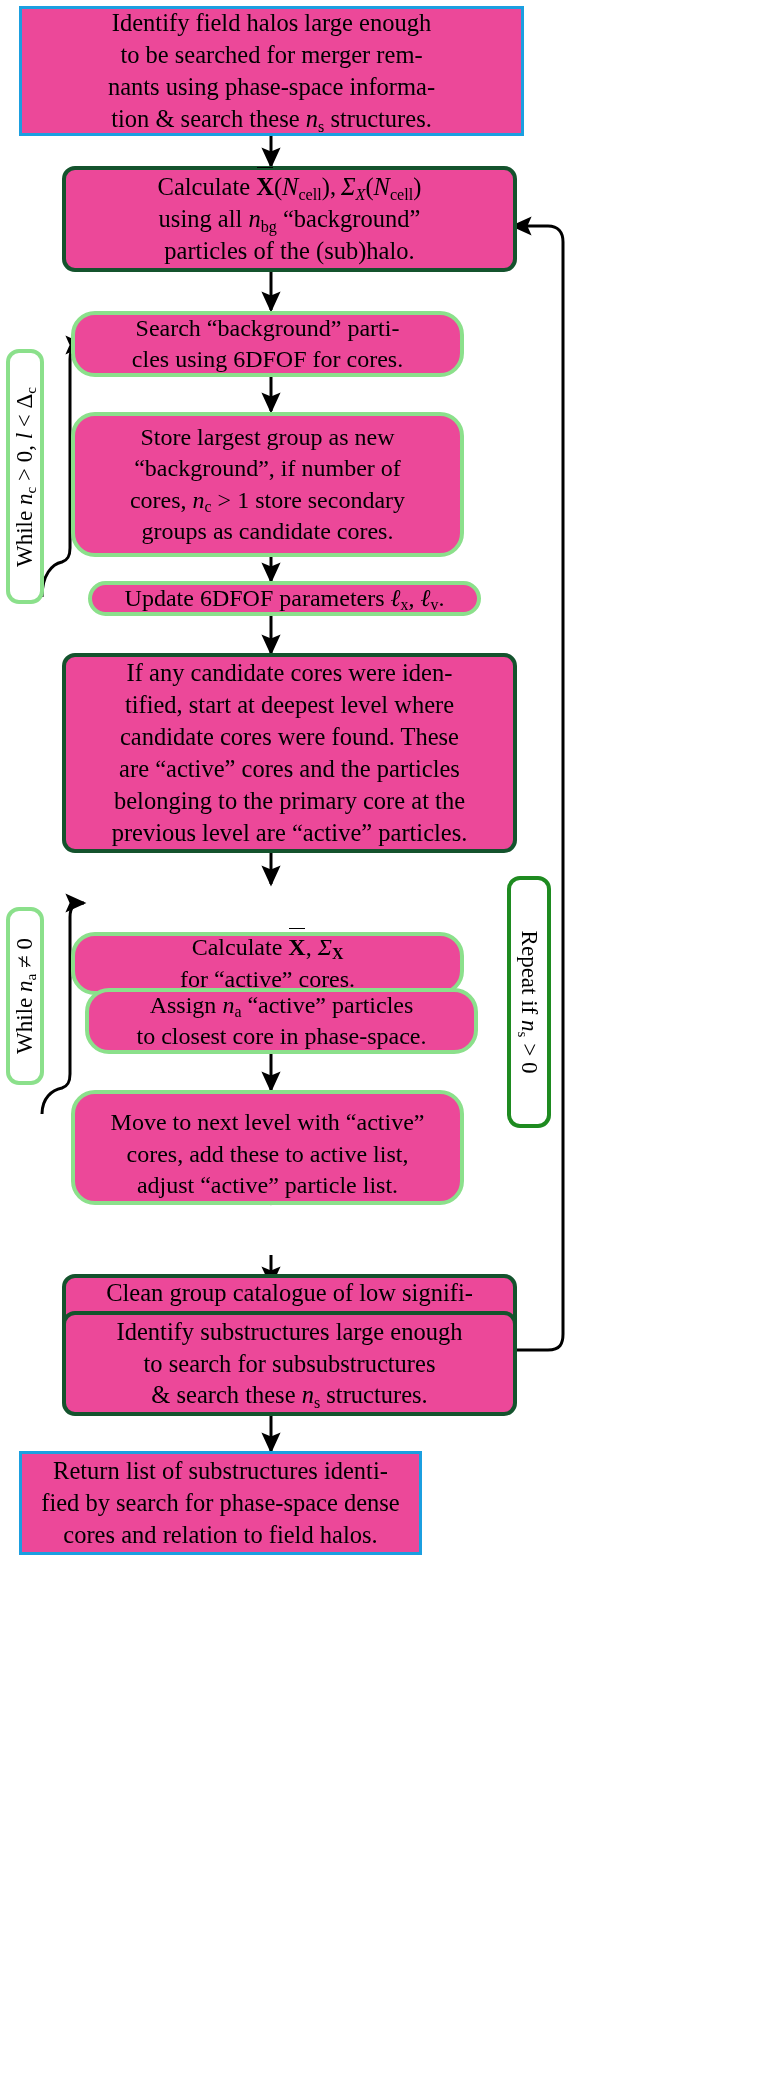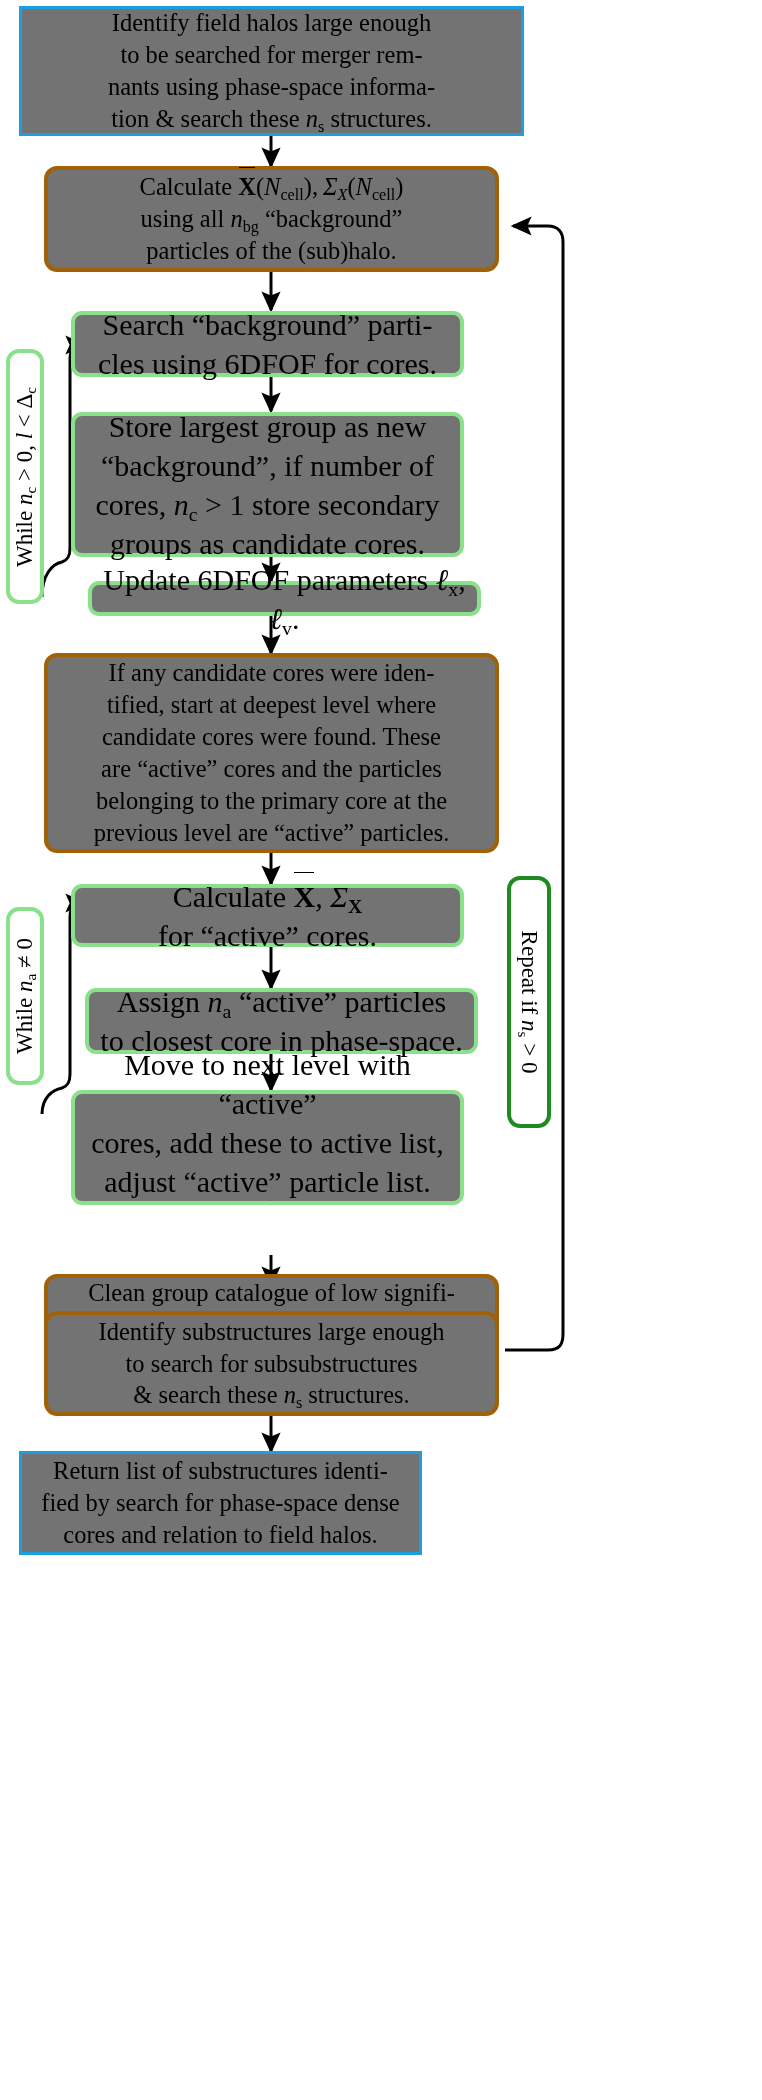--- a/index.html
+++ b/index.html
@@ -17,47 +17,48 @@
   }
 
   #chart {
     position: absolute;
     left: 0; top: 0;
     width: 762px; height: 2100px;
   }
 
   .node {
     position: absolute;
-    background: #737373;
+    background: #ec4899;
     display: flex;
     align-items: center;
     justify-content: center;
     text-align: center;
     line-height: 1.30;
     z-index: 3;
   }
   .node .txt { width: 100%; padding: 0 6px; }
 
   
   .n-blue {
     border: 3.5px solid #1B9FE0;
     border-radius: 0px;
     font-size: 24.5px;
   }
   
   .n-dark {
-    border: 4px solid #a16207;
+    border: 4px solid #14532d;
     border-radius: 13px;
     font-size: 24.5px;
+    margin-left: 18px;
   }
   
   .n-light {
     border: 4px solid #8BE08B;
-    border-radius: 11px;
-    font-size: 30px;
+    border-radius: 24px;
+    font-size: 24px;
   }
 
   
   .looplabel {
     position: absolute;
     background: #ffffff;
     display: flex;
     align-items: center;
     justify-content: center;
     z-index: 4;
@@ -183,21 +184,21 @@
   <div class="txt">
     If any candidate cores were iden-<br>
     tified, start at deepest level where<br>
     candidate cores were found. These<br>
     are “active” cores and the particles<br>
     belonging to the primary core at the<br>
     previous level are “active” particles.
   </div>
 </div>
 
-<div class="node n-light" style="left:71px; top:884px; width:393px; height:63px;">
+<div class="node n-light" style="left:71px; top:932px; width:393px; height:63px;">
   <div class="txt">
     Calculate <span class="ovl bi">X</span>, <span class="mi">Σ</span><sub class="bi">X</sub><br>
     for “active” cores.
   </div>
 </div>
 
 <div class="node n-light" style="left:71px; top:988px; width:393px; height:66px;margin-left:14px;">
   <div class="txt">
     Assign <span class="mi">n</span><sub>a</sub> “active” particles<br>
     to closest core in phase-space.

